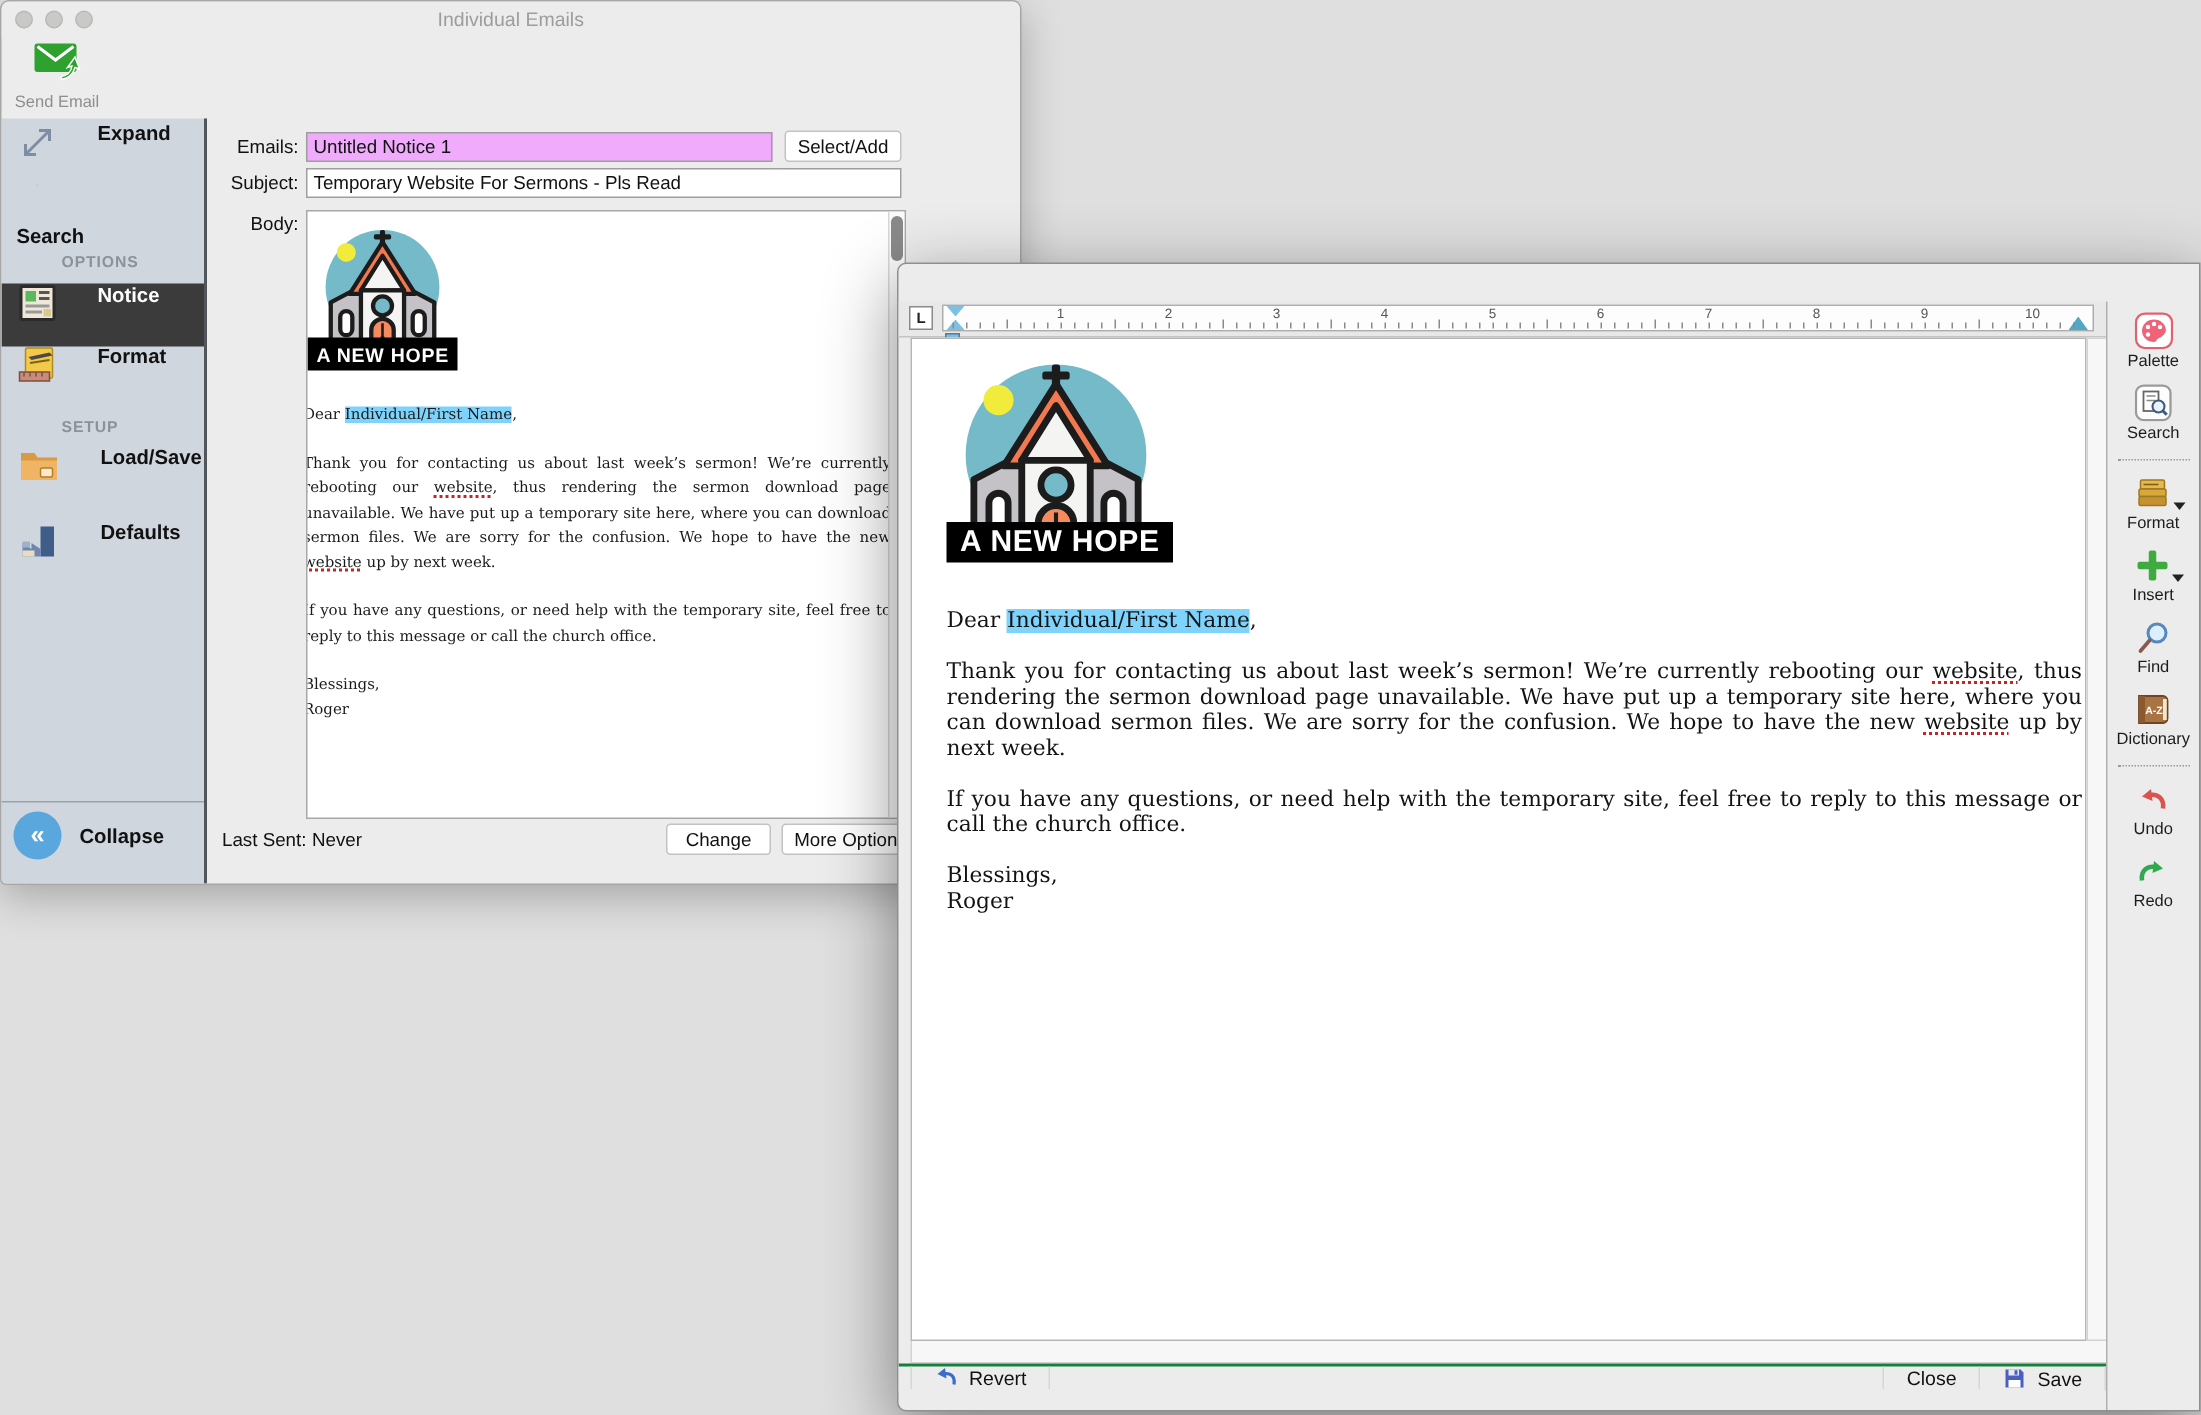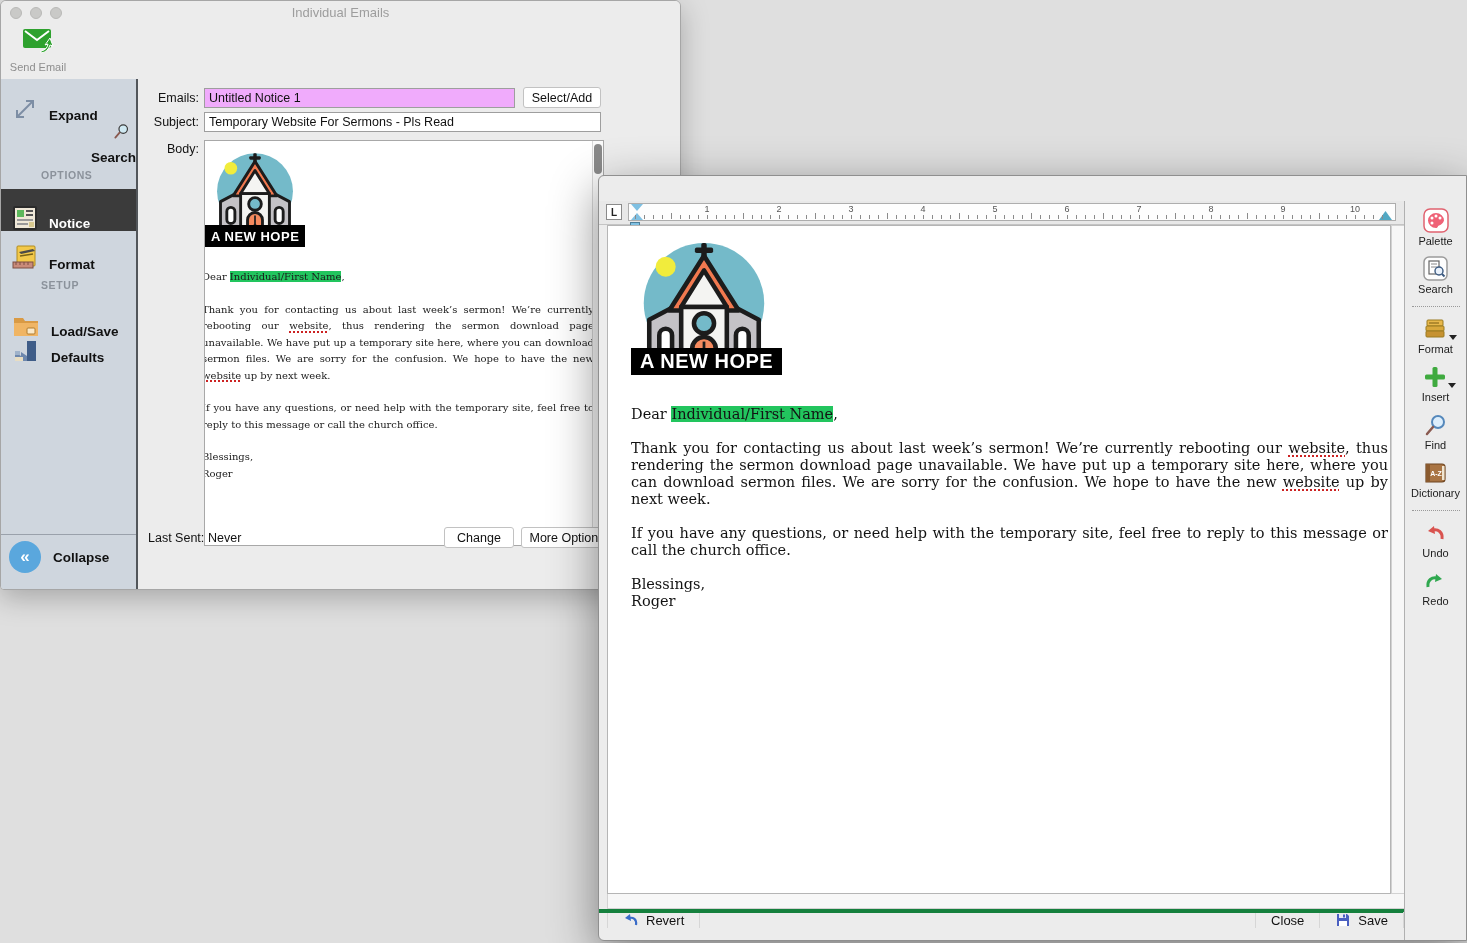--- a/index.html
+++ b/index.html
@@ -19,21 +19,21 @@
   .light.red { background:#fc5753; border-color:#df3e38; }
   .light.yel { background:#fdbc40; border-color:#de9f34; }
   .light.grn { background:#33c748; border-color:#27aa35; }
 
   .send-email { position:absolute; left:6px; top:26px; width:62px; text-align:center; cursor:default; }
   .send-email .lbl { display:block; margin-top:2px; font-size:11px; color:#8e8e8e; }
 
   
   .sidebar { position:absolute; left:0; top:78px; bottom:0; width:137px;
     background:#cfd6de; border-right:2px solid #52565a; }
-  .side-row { position:absolute; left:0; width:100%; height:42px; display:flex; align-items:flex-end; gap:10px; padding-left:10px; }
+  .side-row { position:absolute; left:0; width:100%; height:42px; display:flex; align-items:flex-start; gap:26px; padding-left:10px; }
   .side-row .sl { font-size:13.5px; font-weight:bold; color:#111; }
   .side-head { position:absolute; left:0; width:100%; font-size:10.5px; font-weight:bold;
     letter-spacing:.6px; color:#8b929b; padding-left:40px; }
   .side-row.sel { background:#3b3b3b; }
   .side-row.sel .sl { color:#fff; }
   .collapse-row { position:absolute; left:0; right:0; top:455px; height:45px; border-top:1px solid #9aa1ab;
     display:flex; align-items:center; gap:12px; padding-left:8px; }
   .collapse-circle { width:32px; height:32px; border-radius:50%; background:#5aa7dd; color:#fff;
     font-size:17px; font-weight:bold; display:flex; align-items:center; justify-content:center; }
   .collapse-row .sl { font-size:13.5px; font-weight:bold; color:#111; }
@@ -48,24 +48,24 @@
   .bodybox { position:absolute; left:203px; top:139px; width:400px; height:406px;
     background:#fff; border:1px solid #a8a8a8; overflow:hidden; }
   .vtrack { position:absolute; right:0; top:0; bottom:0; width:11px; background:#fbfbfb; border-left:1px solid #d8d8d8; }
   .vthumb { position:absolute; right:1px; top:3px; width:8px; height:30px; background:#8a8a8a; border-radius:4px; }
 
   
   .email-preview { position:absolute; left:-3px; top:128px; width:392px;
     font-family:"DejaVu Serif", serif; font-size:10px; line-height:16.5px; color:#1a1a1a; text-align:justify; }
   .email-preview p { margin-bottom:16px; }
   .email-preview .sig { margin-bottom:0; }
-  .merge { background:#22c55e; }
+  .merge { background:#7dd3fc; }
   .spell { text-decoration:underline dotted #cc2222 2px; text-underline-offset:2px; }
 
-  .lastsent-row { position:absolute; left:0; right:0; top:526px; height:24px; font-size:12.5px; color:#111; }
+  .lastsent-row { position:absolute; left:0; right:0; top:548px; height:24px; font-size:12.5px; color:#111; }
 
   
   .logo { position:absolute; }
   .logo svg { display:block; }
   .banner { position:absolute; background:#000; color:#fff; font-weight:800; white-space:nowrap;
     display:flex; align-items:center; justify-content:center; letter-spacing:.5px; }
 
   
   #win-front { position:absolute; left:598px; top:175px; width:869px; height:766px;
     background:#ececec; border:1px solid #8f8f8f; border-radius:6px 0 0 6px;
@@ -111,21 +111,21 @@
   .toolcol { position:absolute; right:0; top:25px; bottom:0; width:62px; background:#ececec;
     border-left:1px solid #b0b0b0; display:flex; flex-direction:column; align-items:center; padding-top:7px; }
   .tool { display:flex; flex-direction:column; align-items:center; margin-bottom:9px; cursor:default; }
   .tool .tl { font-size:11px; color:#1c1c1c; margin-top:2px; }
   .tool .icwrap { position:relative; height:25px; display:flex; align-items:center; }
   .ddown { position:absolute; right:-9px; bottom:1px; width:0; height:0;
     border-left:4px solid transparent; border-right:4px solid transparent; border-top:5px solid #222; }
   .dotted-div { width:48px; border-top:1px dotted #999; margin:2px 0 9px; }
 
   .bbar { position:absolute; left:0; right:62px; top:733px; height:19px; background:#ececec;
-    border-top:4px solid #15803d; display:flex; align-items:flex-end; }
+    border-top:2px solid #15803d; display:flex; align-items:flex-start; }
   .bseg { display:flex; align-items:center; gap:7px; padding:0 15px; font-size:13px; color:#111;
     border-right:1px solid #d6d6d6; }
   .bseg.first { border-left:1px solid #d6d6d6; margin-left:8px; }
   .bspacer { flex:1; }
 </style>
 </head>
 <body>
 
 <div id="desktop">
 
@@ -192,21 +192,21 @@
       </div>
       <div class="side-head" style="top:200px;">SETUP</div>
       <div class="side-row" style="top:218px;">
         <svg width="30" height="26" viewBox="0 0 30 26">
           <path d="M3,5 h9 l2,3 h13 v15 h-24 z" fill="#d99a44"></path>
           <path d="M3,10 h24 v13 h-24 z" fill="#f0b564"></path>
           <rect x="16" y="15" width="8" height="6" rx="1" fill="#fbe9c8" stroke="#b07c2e"></rect>
         </svg>
         <span class="sl">Load/Save</span>
       </div>
-      <div class="side-row" style="top:244px;">
+      <div class="side-row" style="top:268px;">
         <svg width="30" height="28" viewBox="0 0 30 28">
           <rect x="16" y="4" width="9" height="20" fill="#3f5d88"></rect>
           <path d="M4,24 v-9 l6,4 v-4 l6,4 v5 z" fill="#6d87ad"></path>
           <rect x="4" y="20" width="8" height="4" fill="#e8ddc2"></rect>
           <rect x="4" y="14" width="5" height="4" fill="#9fb2ca"></rect>
         </svg>
         <span class="sl">Defaults</span>
       </div>
       <div class="collapse-row">
         <span class="collapse-circle">«</span>

